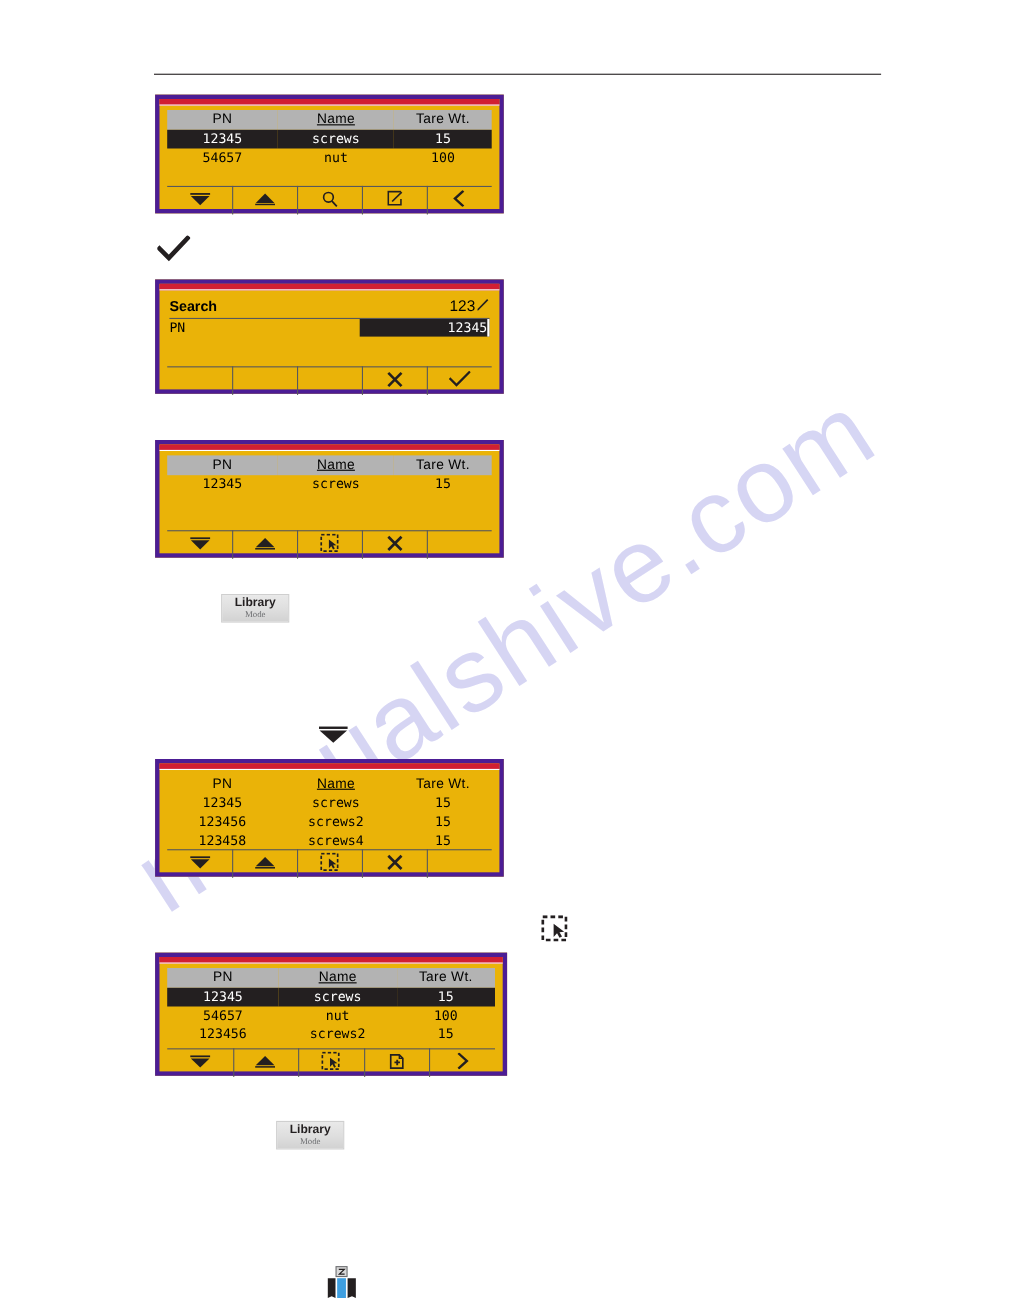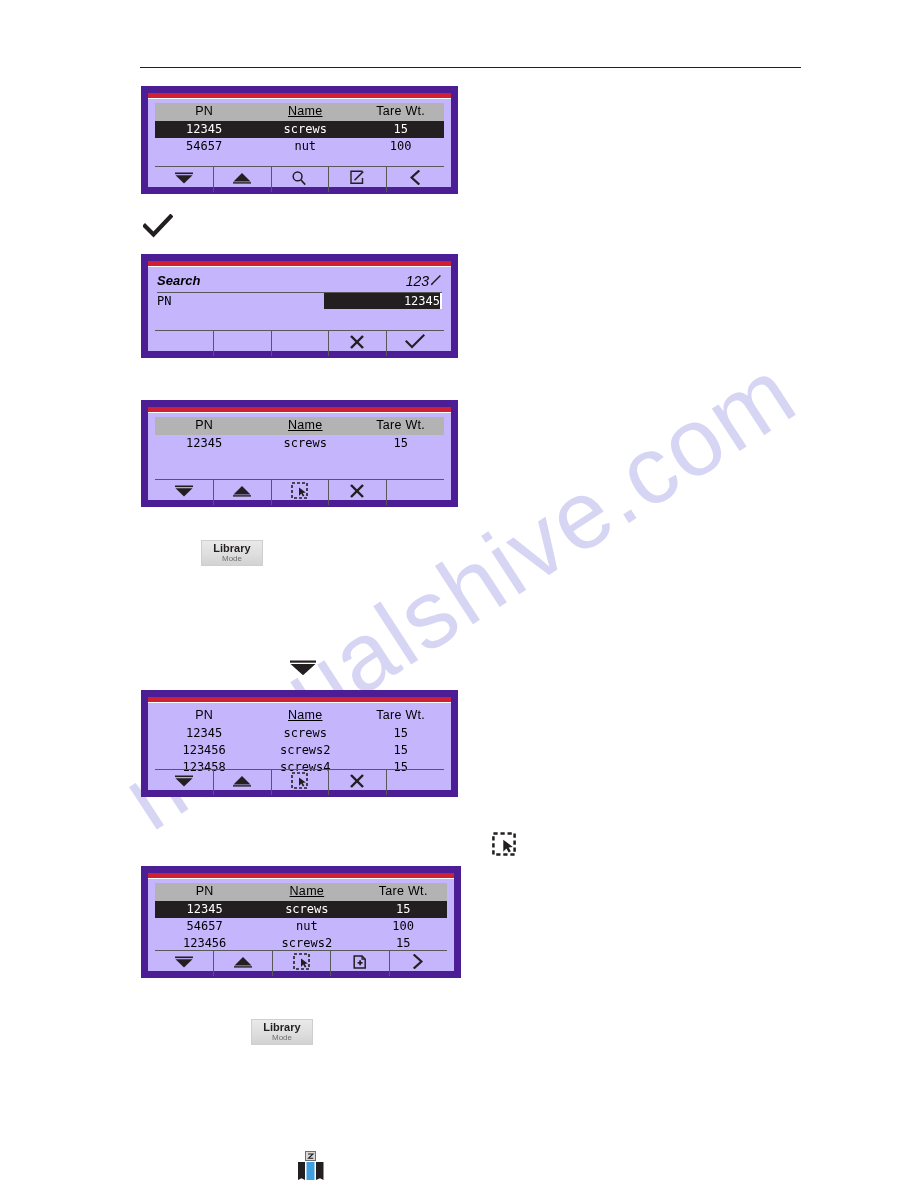--- a/index.html
+++ b/index.html
@@ -41,22 +41,22 @@
     top: 67px;
     width: 661px;
     height: 1px;
     background: #231f20;
     z-index: 2;
   }
 
   
   .lcd {
     position: absolute;
-    border: 7px solid #4c1d95;
-    background: #c4b5fd;
+    border: 4px solid #4c1d95;
+    background: #eab308;
     box-sizing: border-box;
     z-index: 3;
   }
   .lcd .redbar {
     height: 5px;
     background: #d11f33;
     border-bottom: 1px solid #ffffff;
   }
   .lcd .screen {
     position: relative;
@@ -126,23 +126,22 @@
     bottom: -4px;
     width: 1px;
     background: #58585b;
   }
   .softkeys svg { display: block; }
 
   
   .search-screen { padding: 6px 9px 0 9px; position: relative; height: 100%; box-sizing: border-box;}
   .search-title-row {
     display: flex;
-    align-items: flex-start;
+    align-items: center;
     justify-content: space-between;
-    font-style: italic;
   }
   .search-title {
     font-family: "Liberation Sans", sans-serif;
     font-weight: bold;
     font-size: 13px;
   }
   .search-mode {
     display: flex;
     align-items: center;
     gap: 1px;
@@ -199,21 +198,21 @@
     z-index: 3;
     line-height: 1;
   }
   .keybtn .k-main {
     font-family: "Liberation Sans", sans-serif;
     font-weight: bold;
     font-size: 11px;
     color: #231f20;
   }
   .keybtn .k-sub {
-    font-family: Liberation Sans, sans-serif;
+    font-family: Liberation Serif, serif;
     font-size: 8px;
     color: #6d6e71;
     margin-top: 1px;
     text-align: center;
   }
 
   
   .glyph {
     position: absolute;
     z-index: 3;

